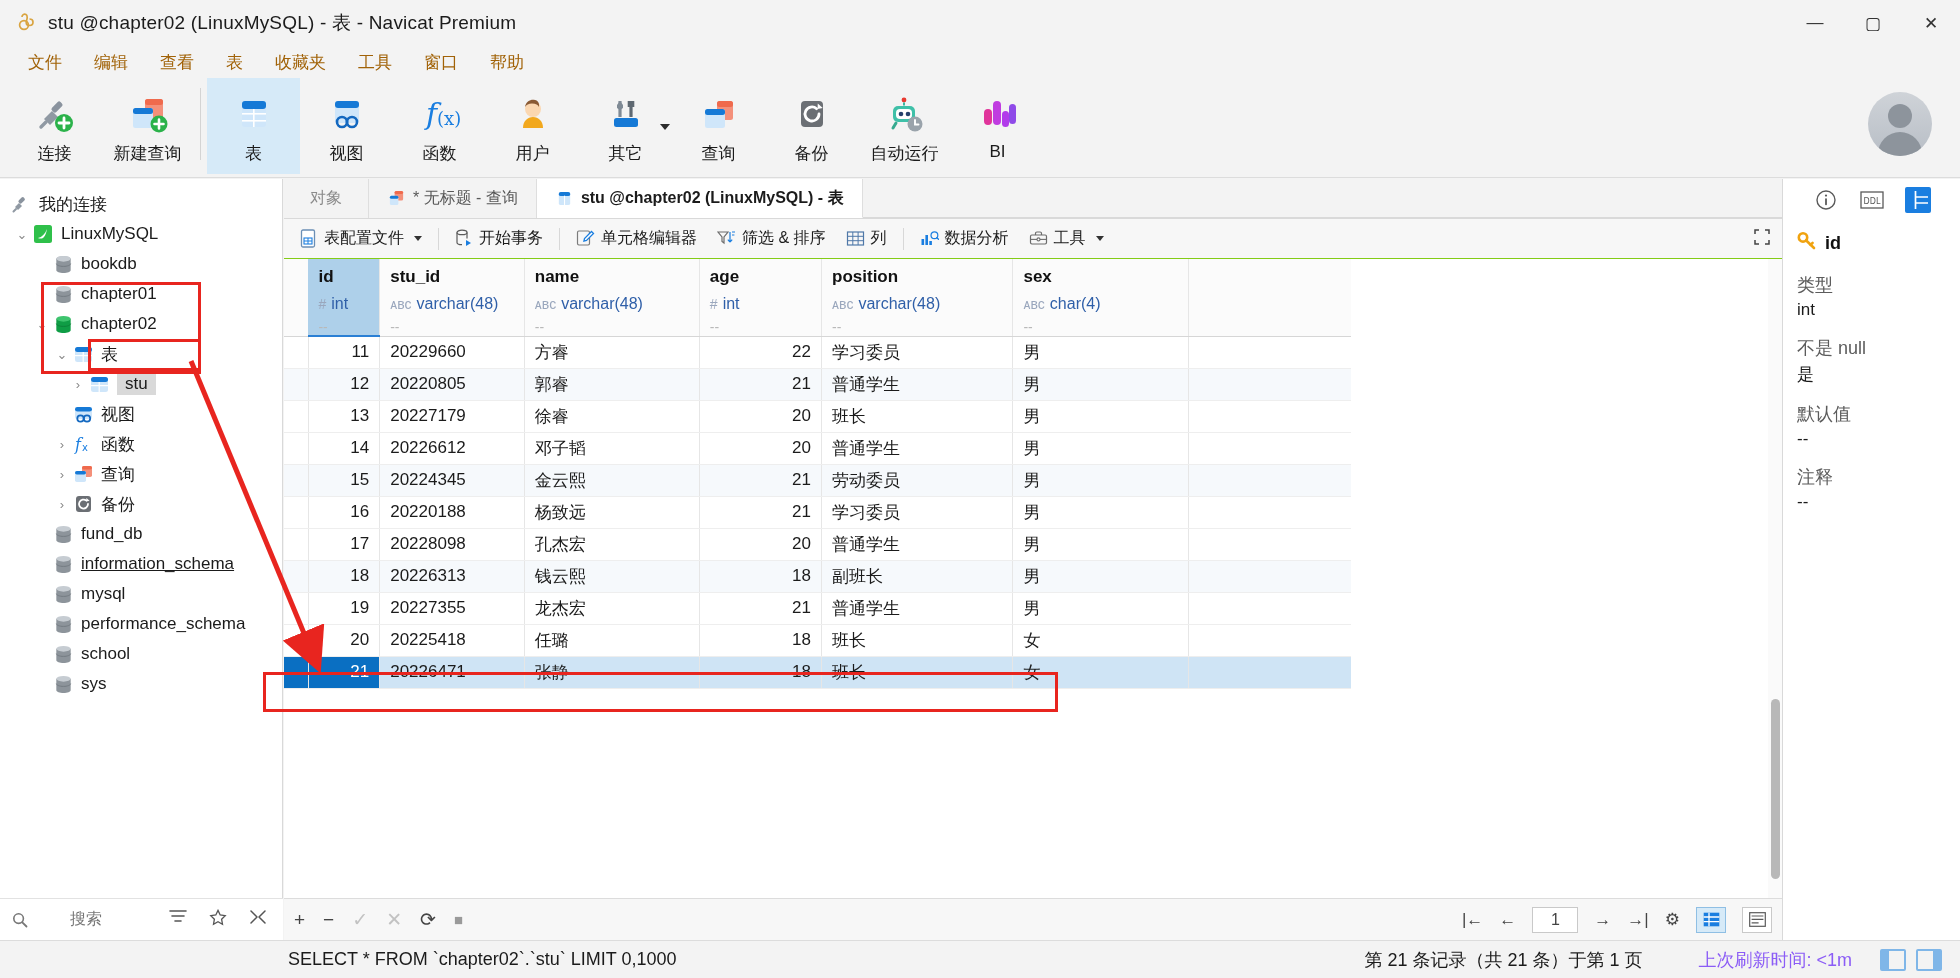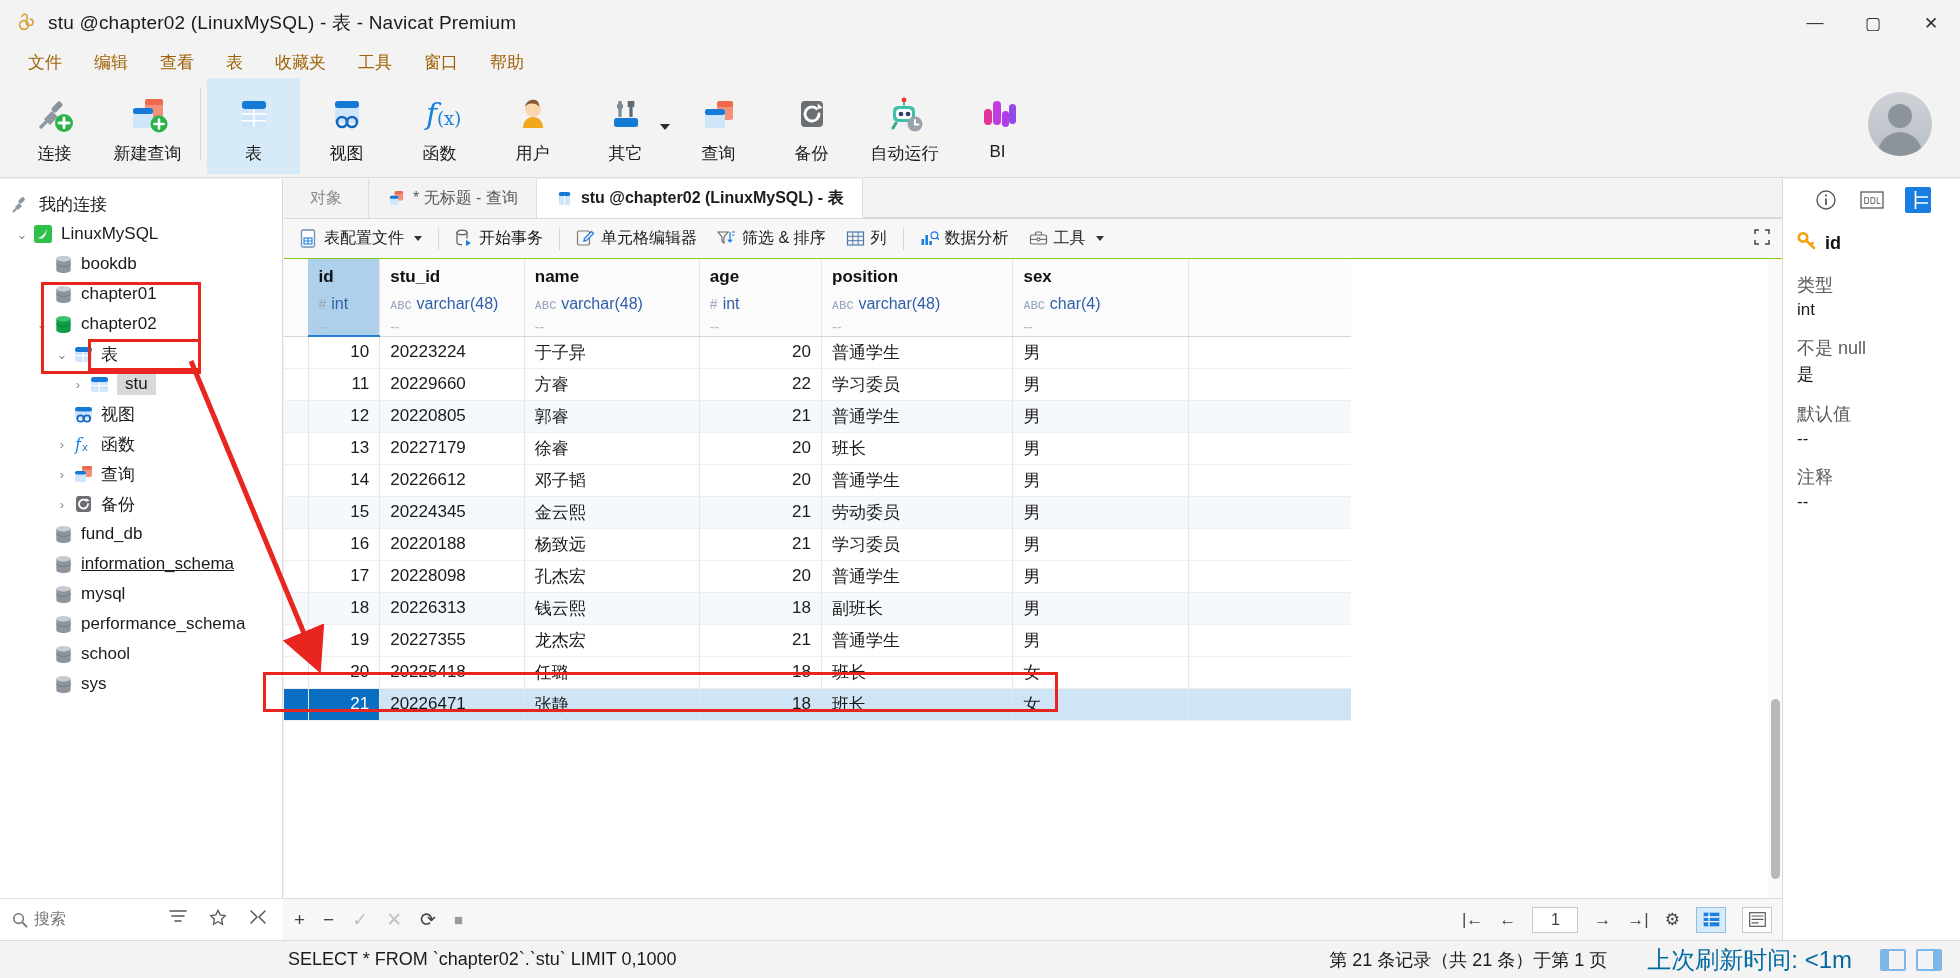--- a/index.html
+++ b/index.html
@@ -66,21 +66,21 @@
   .tnode { display:flex; align-items:center; height:30px; position:relative; white-space:nowrap; }
   .tnode .arrow { width:20px; text-align:center; color:#8a8a8a; font-size:13px; flex:0 0 20px; }
   .tnode .tico { width:22px; height:22px; margin-right:7px; flex:0 0 22px; display:flex;align-items:center;justify-content:center;}
   .tnode .tlbl { color:#1b1b1b; }
   .tnode .tlbl.sel { background:#d9d9d9; padding:1px 8px; }
   .db-cyl { width:17px;height:19px;display:block; }
   .sidebar-bottom {
     position:absolute; left:0; bottom:0; width:283px; height:42px;
     border-top:1px solid #e2e2e2; display:flex; align-items:center; background:#fff;
   }
-  .sb-search { display:flex; align-items:center; margin-left:12px; color:#777; font-size:16px;}
+  .sb-search { display:flex; align-items:center; margin-left:12px; color:#777; font-size:16px;gap:36px;}
   .sb-icons { position:absolute; right:16px; display:flex; gap:22px; color:#555; font-size:16px;}
 
   
   .main {
     position:absolute; left:284px; top:179px; right:178px; bottom:38px;
     background:#ffffff;
   }
   .doc-tabs {
     height:40px; background:#f3f3f3; display:flex; align-items:stretch;
     border-bottom:1px solid #d9d9d9;
@@ -155,21 +155,21 @@
   .rp-lbl { font-size:18px; color:#5c5c5c; margin-top:4px;}
   .rp-val { font-size:17px; color:#1b1b1b; margin-top:3px; margin-bottom:16px;}
 
   
   .statusbar {
     position:absolute; left:0; bottom:0; width:1960px; height:38px;
     background:#f3f3f3; border-top:1px solid #dcdcdc; display:flex; align-items:center;
   }
   .sb-sql { margin-left:288px; font-size:18px; color:#1b1b1b;}
   .sb-rec { margin-left:auto; font-size:18px; color:#1b1b1b;}
-  .sb-time { margin-left:40px; margin-right:28px; font-size:24px; color:#0369a1;}
+  .sb-time { margin-left:56px; margin-right:28px; font-size:18px; color:#8b5cf6;}
   .sb-panes { display:flex; gap:10px; margin-right:18px; }
   .sb-pane { width:26px;height:22px;border:2px solid #7fb6e8; border-radius:2px; position:relative;}
   .sb-pane::after{content:"";position:absolute;top:0;bottom:0;width:7px;background:#7fb6e8;}
   .sb-pane.left::after{left:0;} .sb-pane.right::after{right:0;}
 
   
   .anno-box { position:absolute; border:3px solid #e8251f; pointer-events:none; }
   .anno-text {
     position:absolute; color:#e8251f; font-size:22px; line-height:30px; white-space:pre;
   }
@@ -751,30 +751,20 @@
                 <span>char(4)</span>
               </div>
               <div class="coldash">--</div>
             </th>
             <th style="border-right:none;"></th>
           </tr>
         </thead>
         <tbody>
           <tr>
             <td class="gutter"></td>
-            <td class="num idcell">10</td>
-            <td>20223224</td>
-            <td>于子异</td>
-            <td class="num">20</td>
-            <td>普通学生</td>
-            <td>男</td>
-            <td style="border-right:none;"></td>
-          </tr>
-          <tr>
-            <td class="gutter"></td>
             <td class="num idcell">11</td>
             <td>20229660</td>
             <td>方睿</td>
             <td class="num">22</td>
             <td>学习委员</td>
             <td>男</td>
             <td style="border-right:none;"></td>
           </tr>
           <tr class="alt">
             <td class="gutter"></td>

